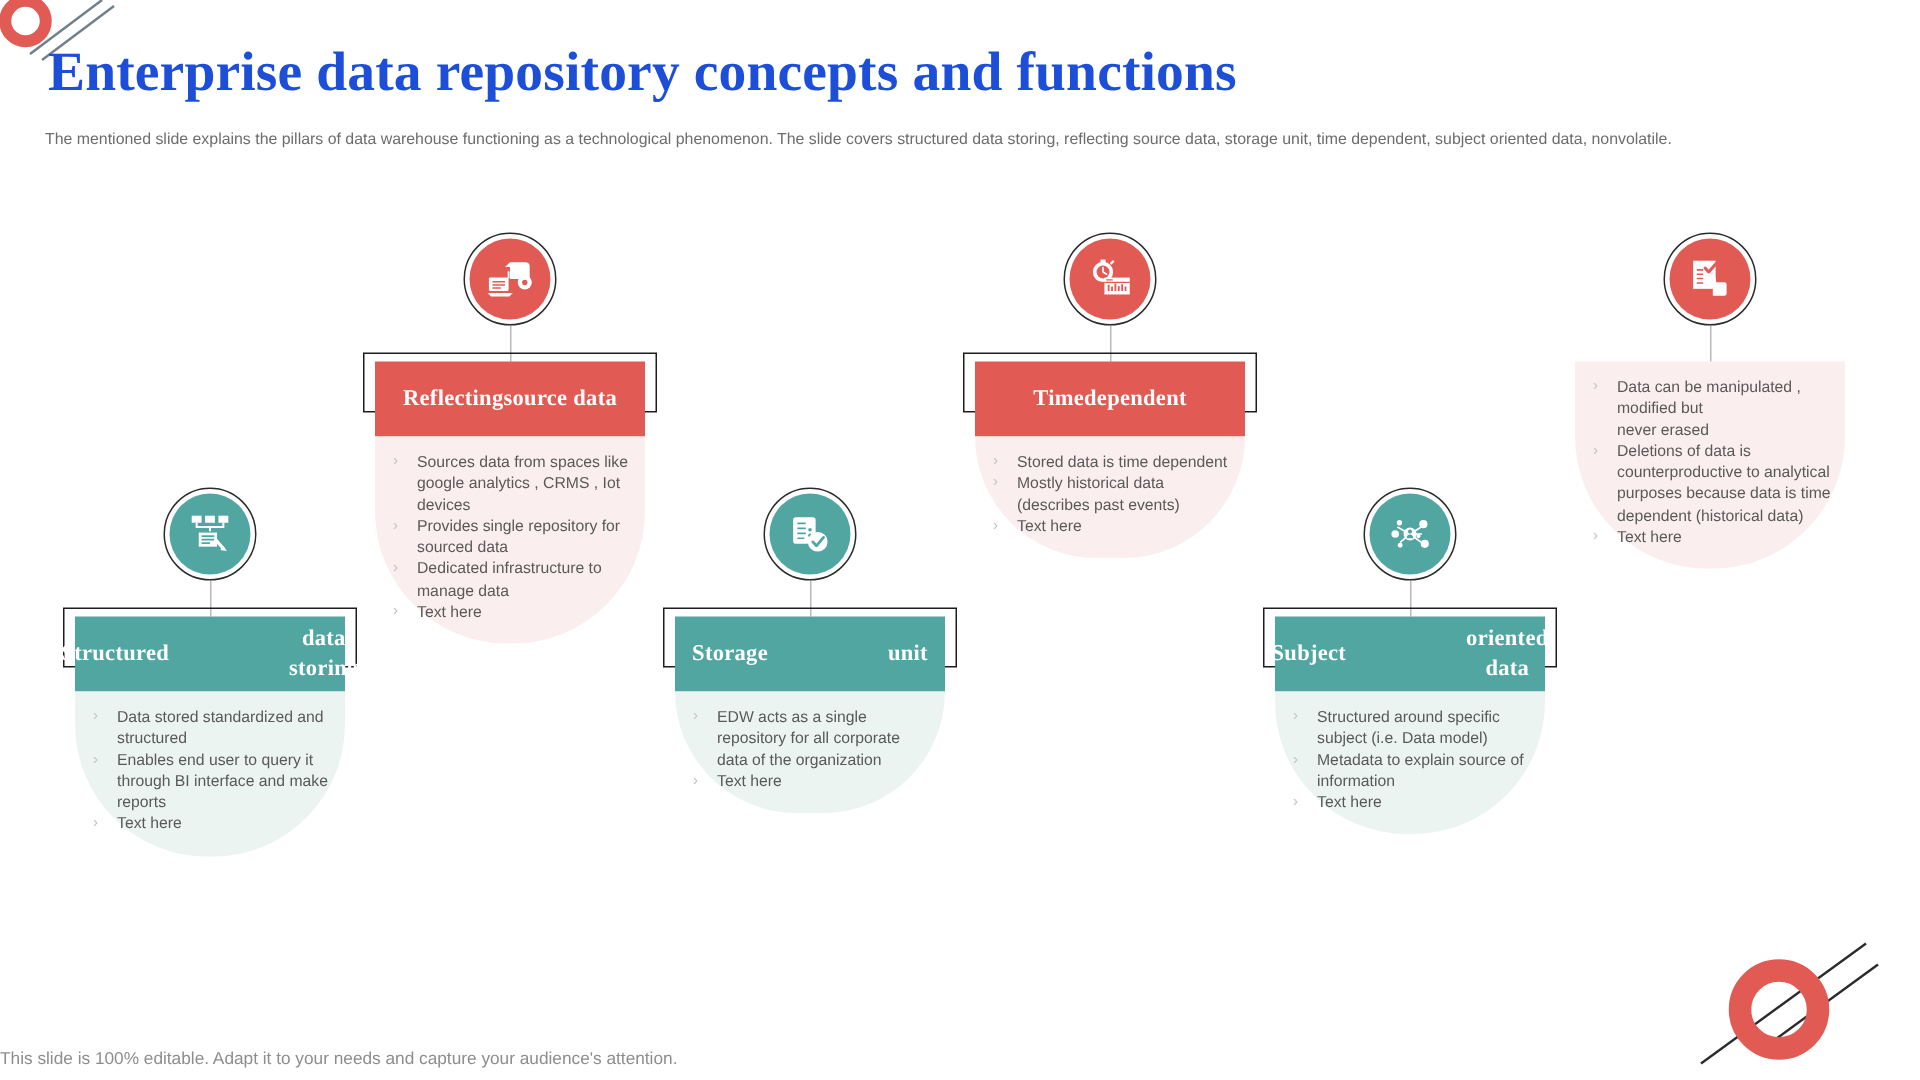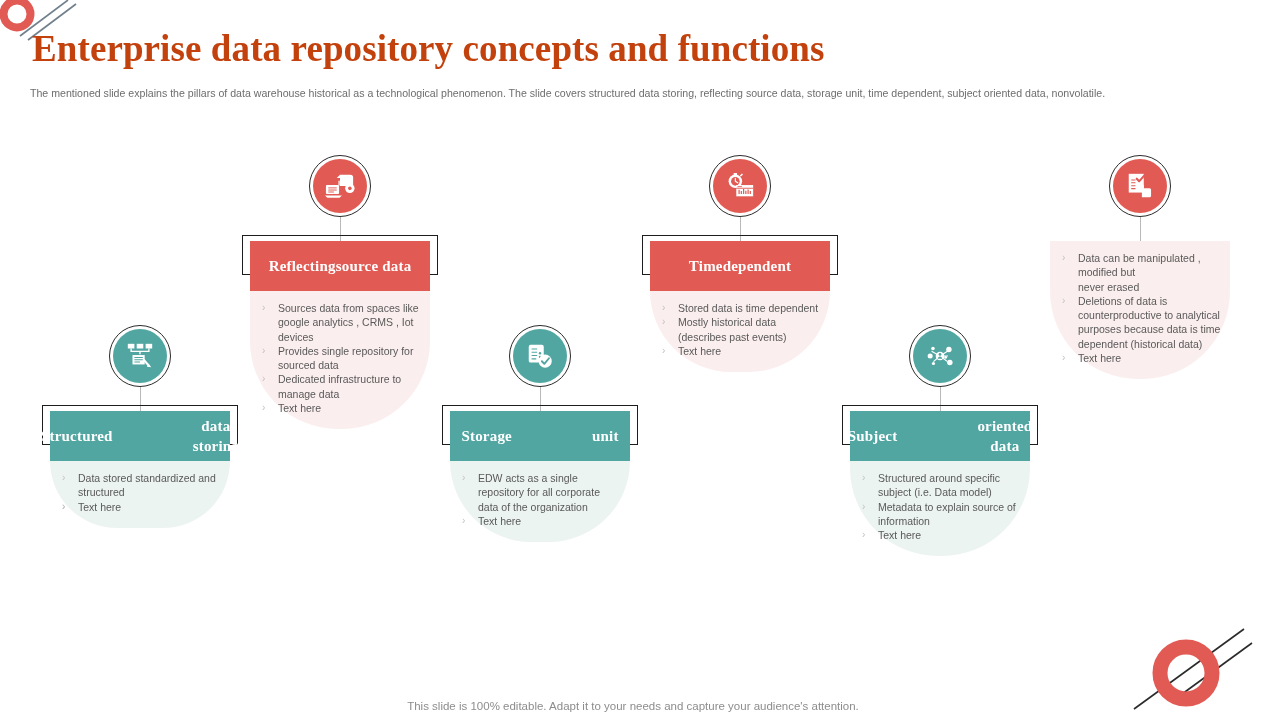--- a/index.html
+++ b/index.html
@@ -21,41 +21,41 @@
   .deco-br { right: 4px; bottom: 4px; width: 150px; height: 95px; }
 
   
   .page-title {
     position: absolute;
     left: 32px;
     top: 27px;
     font-family: "Liberation Serif", serif;
     font-size: 37px;
     font-weight: 700;
-    color: #c2410c;
+    color: #1d4ed8;
     letter-spacing: 0.1px;
     white-space: nowrap;
   }
   .page-subtitle {
     position: absolute;
     left: 30px;
     top: 86px;
     width: 1145px;
     font-size: 10.6px;
     line-height: 15px;
     color: #6d6d6d;
   }
 
   
   .footer-note {
     position: absolute;
     left: 0;
     right: 14px;
     top: 700px;
-    text-align: center;
+    text-align: left;
     font-size: 11.5px;
     color: #8d8d8d;
   }
 
   
   .pillar {
     position: absolute;
     width: 180px;
   }
   .pillar-icon-wrap {
@@ -165,21 +165,21 @@
   <circle cx="19" cy="20" r="13.5" fill="none" stroke="#e15b54" stroke-width="8"></circle>
 </svg>
 
 <svg class="deco deco-br" viewBox="0 0 150 95">
   <line x1="8" y1="88" x2="118" y2="8" stroke="#2b2b2b" stroke-width="1.6"></line>
   <line x1="52" y1="76" x2="126" y2="22" stroke="#2b2b2b" stroke-width="1.6"></line>
   <circle cx="60" cy="52" r="26" fill="none" stroke="#e15b54" stroke-width="15"></circle>
 </svg>
 
 <div class="page-title">Enterprise data repository concepts and functions</div>
-<div class="page-subtitle">The mentioned slide explains the pillars of data warehouse historical as a technological phenomenon. The slide covers structured data storing, reflecting source data, storage unit, time dependent, subject oriented data, nonvolatile.</div>
+<div class="page-subtitle">The mentioned slide explains the pillars of data warehouse functioning as a technological phenomenon. The slide covers structured data storing, reflecting source data, storage unit, time dependent, subject oriented data, nonvolatile.</div>
 
 <div id="pillars-root">
     <div class="pillar v-teal" style="left: 50px; top: 325px;">
     <div class="pillar-icon-wrap">
       <div class="pillar-icon-ring"></div>
       <div class="pillar-icon-disc">
     <svg width="30" height="30" viewBox="0 0 32 32" fill="none">
       <rect x="3" y="3" width="7" height="5" fill="#fff"></rect>
       <rect x="12.5" y="3" width="7" height="5" fill="#fff"></rect>
       <rect x="22" y="3" width="7" height="5" fill="#fff"></rect>
@@ -201,20 +201,21 @@
         </div>
     </div>
     <div class="pillar-body">
       <ul class="pillar-list">
           <li>
          <span class="chev">›</span>
          <span>Data stored standardized and structured</span>
        </li>
           <li>
          <span class="chev">›</span>
+         <span>Enables end user to query it through BI interface and make reports</span>
        </li>
           <li>
          <span class="chev">›</span>
          <span>Text here</span>
        </li>
         </ul>
     </div>
     </div>
     <div class="pillar v-red" style="left: 250px; top: 155px;">
     <div class="pillar-icon-wrap">

